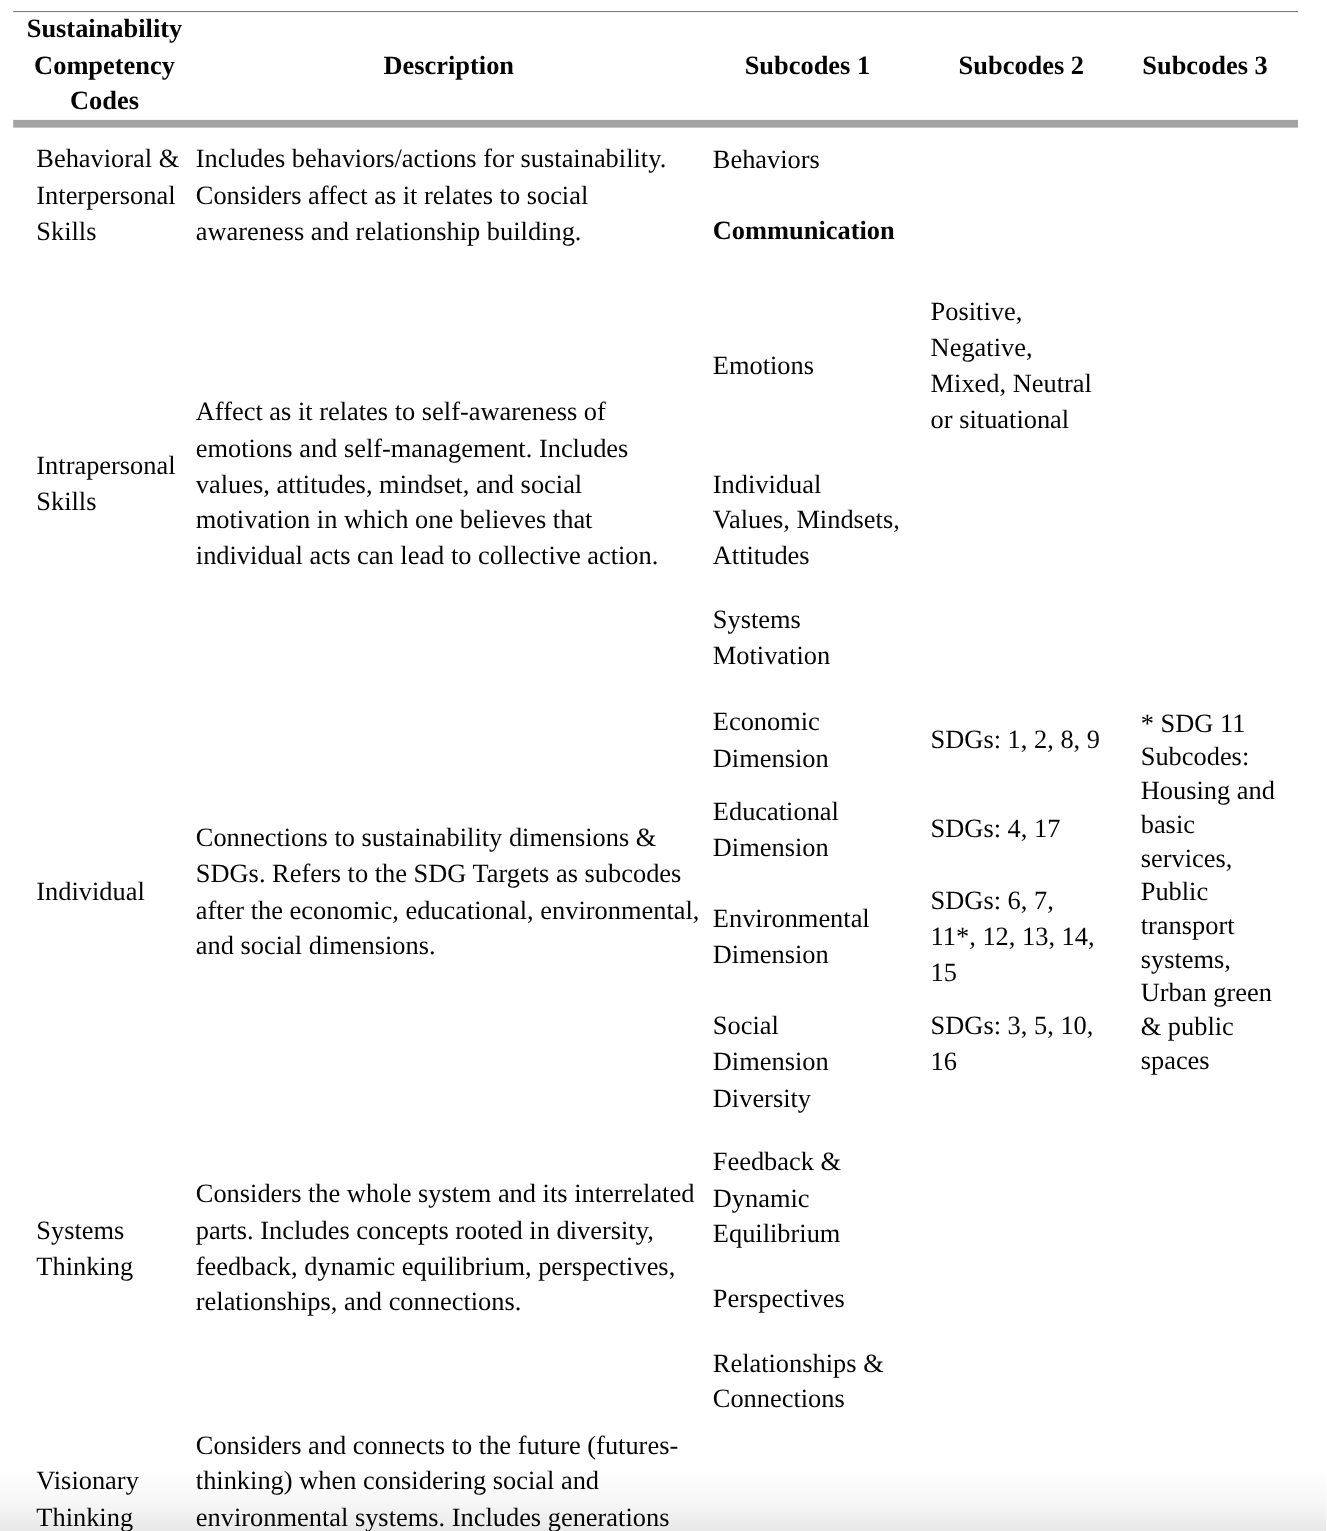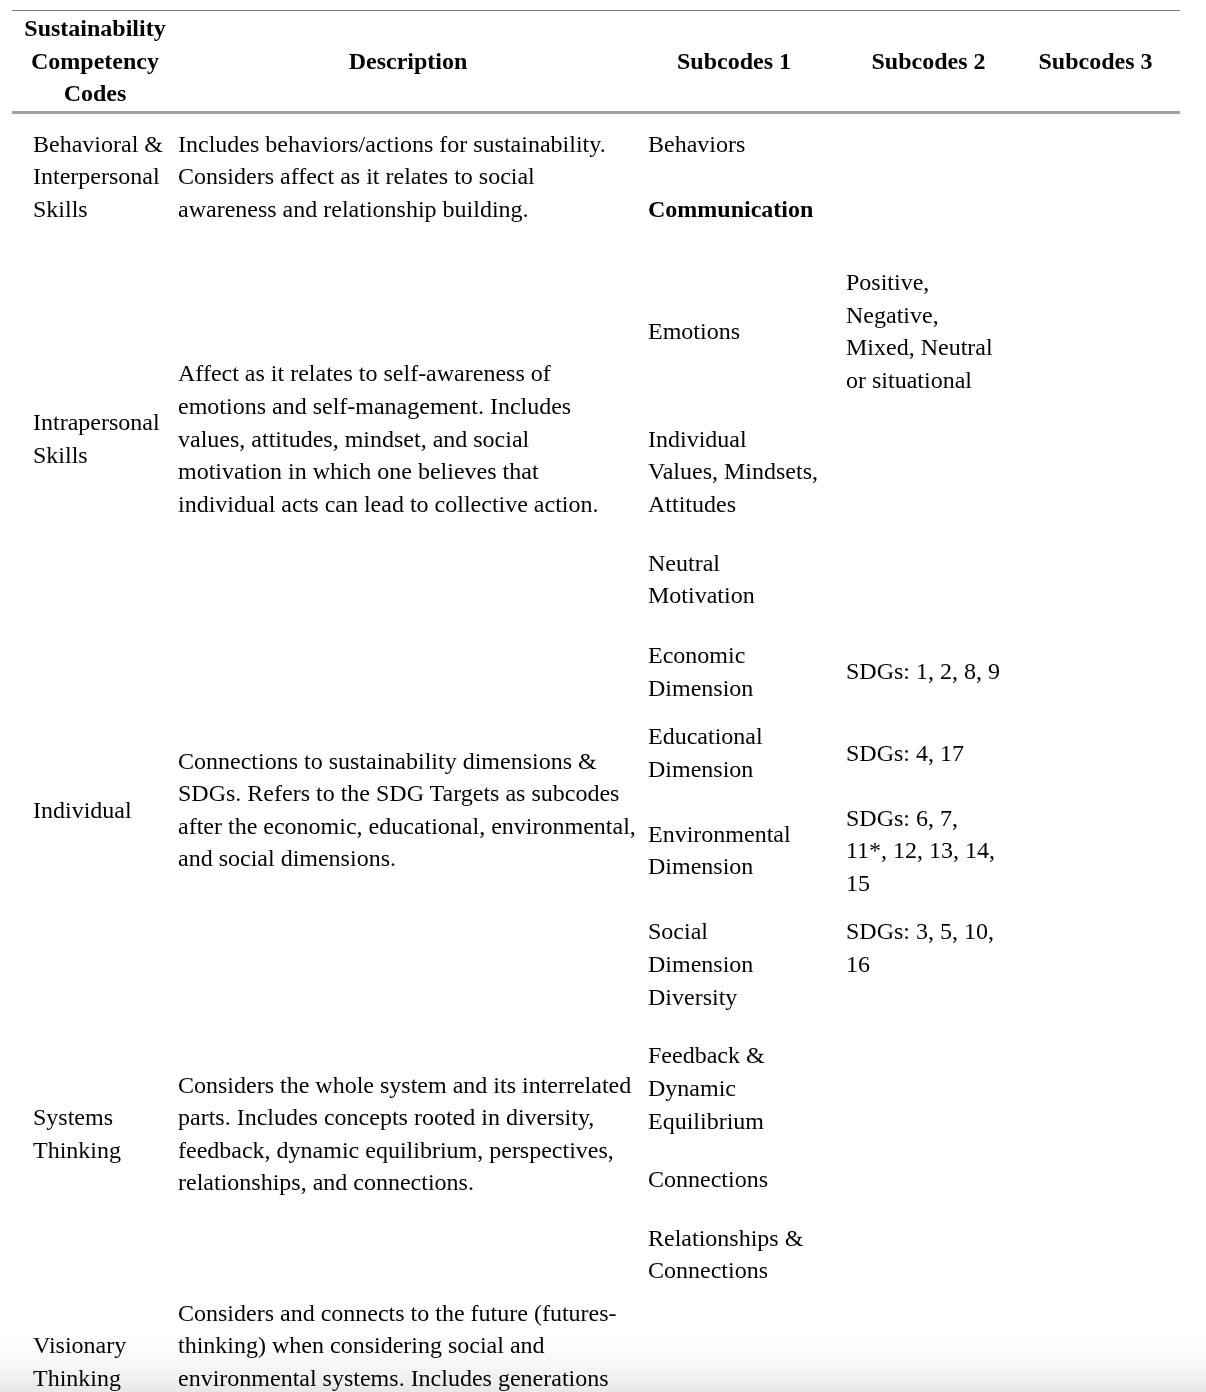--- a/index.html
+++ b/index.html
@@ -14,21 +14,21 @@
 
   .table { position: absolute; left: 12px; top: 10px; width: 1168px; }
 
   
   .hrow {
     display: grid;
     grid-template-columns: 166px 470px 198px 191px 143px;
     align-items: center;
     min-height: 104px;
     border-top: 1px solid #7d7d7d;
-    border-bottom: 3px solid #a3a3a3;
+    border-bottom: 7px solid #a3a3a3;
     font-weight: 700;
   }
   .hc { text-align: center; }
   .hc2 { padding-right: 10px; }
   .hc3, .hc4, .hc5 { padding-right: 26px; }
 
   
   .trow {
     display: grid;
     grid-template-columns: 166px 470px 389px 143px;
@@ -104,21 +104,21 @@
     <div class="s1">Emotions</div>
     <div class="s2">Positive, Negative, Mixed, Neutral or situational</div>
   </div>
 
   <div class="entry">
     <div class="s1">Individual Values, Mindsets, Attitudes</div>
     <div class="s2"></div>
   </div>
 
   <div class="entry">
-    <div class="s1">Neutral Motivation</div>
+    <div class="s1">Systems Motivation</div>
     <div class="s2"></div>
   </div>
 </div>
     <div class="cell s3-cell"></div>
   </div>
 
   <div class="trow r2">
     <div class="cell code-cell">Individual</div>
     <div class="cell desc-cell">Connections to sustainability dimensions &amp; SDGs. Refers to the SDG Targets as subcodes after the economic, educational, environmental, and social dimensions.</div>
     <div class="cell entries-cell">
@@ -135,38 +135,39 @@
   <div class="entry">
     <div class="s1">Environmental Dimension</div>
     <div class="s2">SDGs: 6, 7, 11*, 12, 13, 14, 15</div>
   </div>
 
   <div class="entry">
     <div class="s1">Social Dimension</div>
     <div class="s2">SDGs: 3, 5, 10, 16</div>
   </div>
 </div>
+    <div class="cell s3-cell">* SDG 11 Subcodes: Housing and basic services, Public transport systems, Urban green &amp; public spaces</div>
   </div>
 
   <div class="trow r3">
     <div class="cell code-cell">Systems Thinking</div>
     <div class="cell desc-cell">Considers the whole system and its interrelated parts. Includes concepts rooted in diversity, feedback, dynamic equilibrium, perspectives, relationships, and connections.</div>
     <div class="cell entries-cell">
   <div class="entry">
     <div class="s1">Diversity</div>
     <div class="s2"></div>
   </div>
 
   <div class="entry">
     <div class="s1">Feedback &amp; Dynamic Equilibrium</div>
     <div class="s2"></div>
   </div>
 
   <div class="entry">
-    <div class="s1">Connections</div>
+    <div class="s1">Perspectives</div>
     <div class="s2"></div>
   </div>
 
   <div class="entry">
     <div class="s1">Relationships &amp; Connections</div>
     <div class="s2"></div>
   </div>
 </div>
     <div class="cell s3-cell"></div>
   </div>

